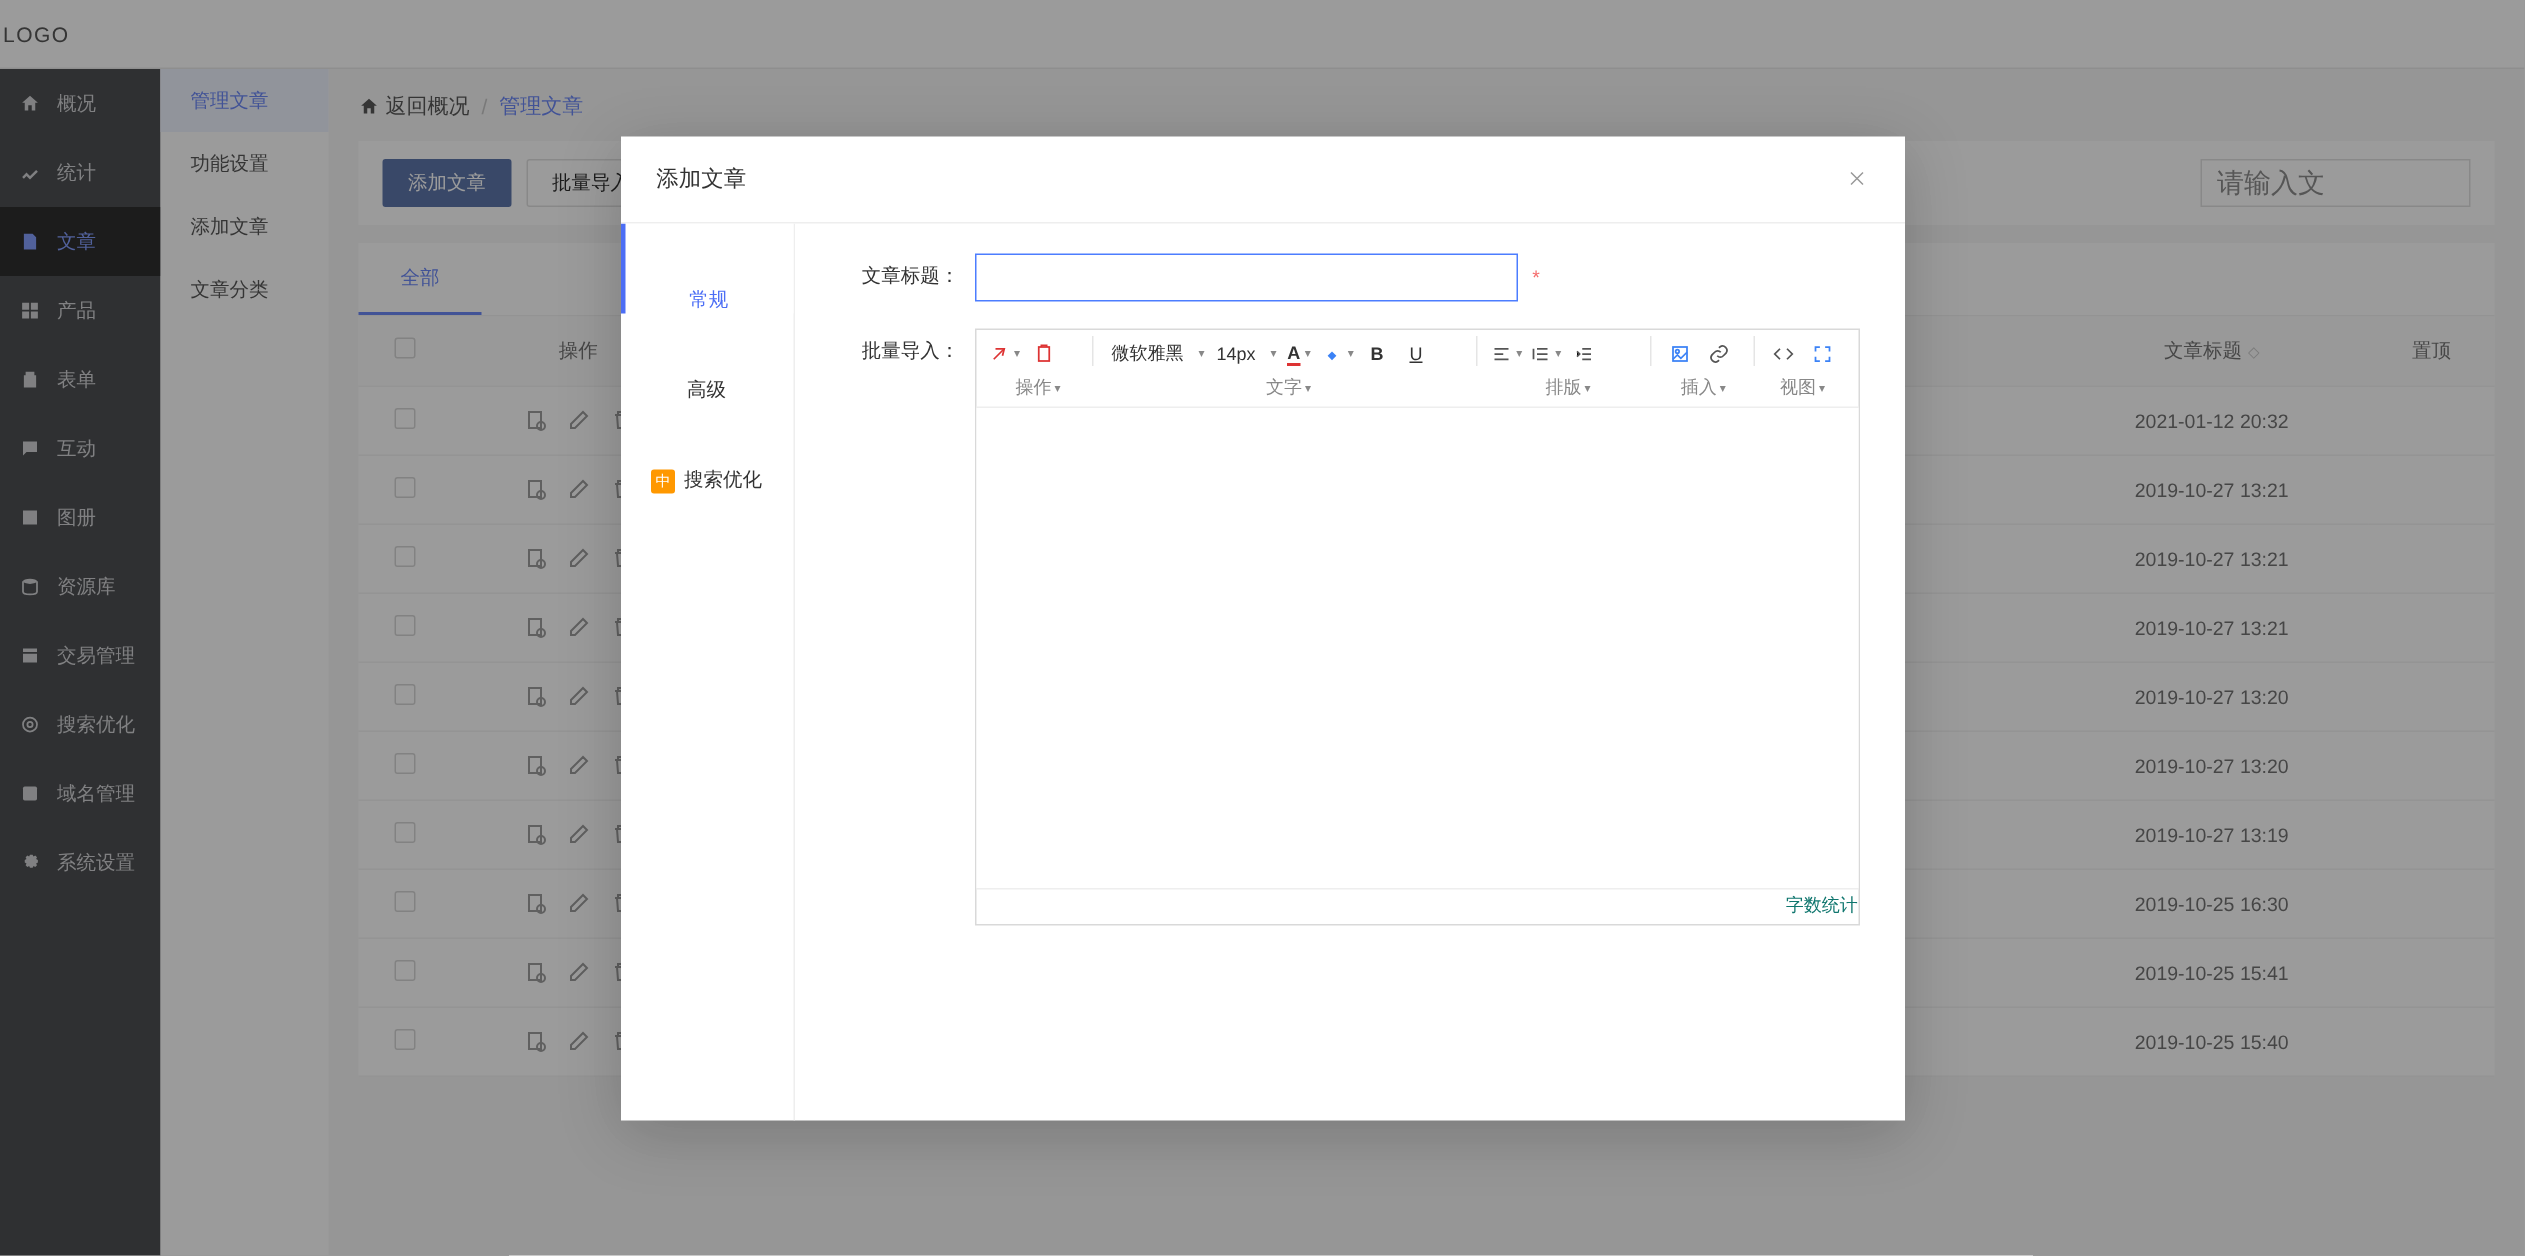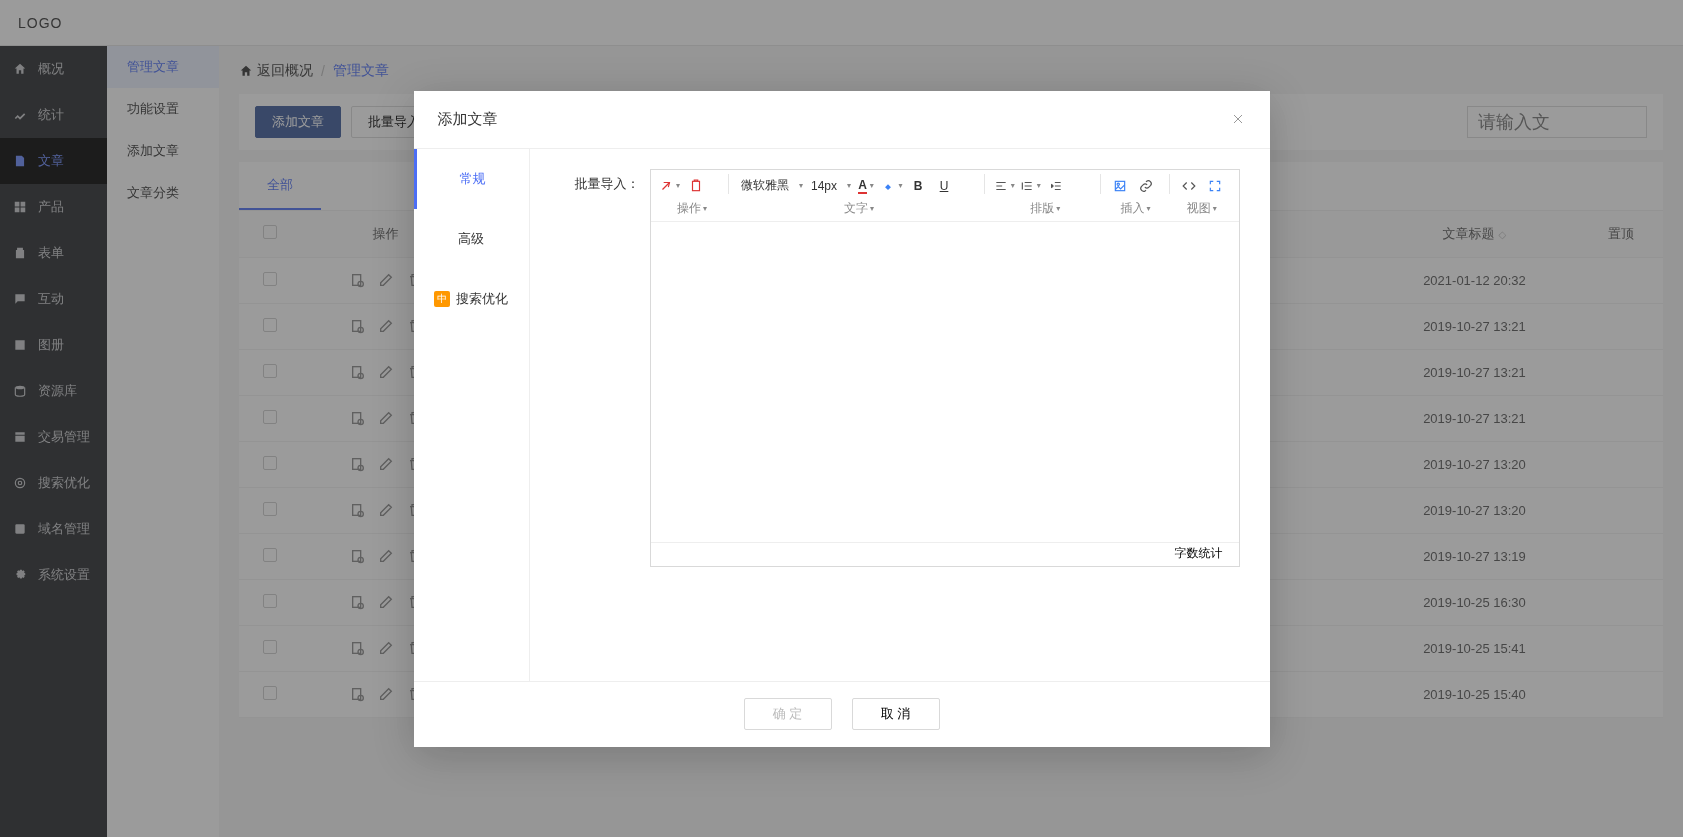--- a/index.html
+++ b/index.html
@@ -1,19 +1,19 @@
 <!DOCTYPE html>
 <html><head>
 <meta charset="utf-8">
 <style>
 * { margin: 0; padding: 0; box-sizing: border-box; }
 body { font-family: "Microsoft YaHei", Arial, sans-serif; font-size: 13px; color: #333; background: #f5f5f5; overflow: hidden; }
 
 
-.topbar { height: 46px; background: #fff; border-bottom: 1px solid #e5e5e5; display: flex; align-items: center; padding: 0 18px; }
+.topbar { height: 46px; background: #fff; border-bottom: 1px solid #e5e5e5; display: flex; align-items: center; padding: 0 2px; }
 .topbar .logo { font-size: 14px; color: #333; letter-spacing: 1px; }
 
 
 .layout { display: flex; height: calc(100vh - 46px); }
 
 
 .sidebar-main { width: 107px; background: #26282c; color: #c8c9cc; }
 .sidebar-main .item { height: 46px; display: flex; align-items: center; padding: 0 12px; gap: 10px; cursor: pointer; }
 .sidebar-main .item.active { background: #000; color: #6b8aff; }
 .sidebar-main .icon { width: 16px; height: 16px; display: inline-flex; align-items: center; justify-content: center; }
@@ -48,21 +48,21 @@
 .col-sort { color: #bbb; font-size: 10px; margin-left: 4px; }
 
 
 .overlay { position: fixed; inset: 0; background: rgba(55,55,55,.5); }
 .modal { position: fixed; left: 50%; top: 50%; transform: translate(-50%, -50%); width: 856px; height: 656px; background: #fff; display: flex; flex-direction: column; box-shadow: 0 8px 40px rgba(0,0,0,.2); }
 .modal-header { height: 58px; display: flex; align-items: center; justify-content: space-between; padding: 0 24px; border-bottom: 1px solid #eee; }
 .modal-title { font-size: 15px; }
 .modal-close { cursor: pointer; color: #999; font-size: 16px; }
 .modal-body { flex: 1; display: flex; overflow: hidden; }
 .modal-tabs { width: 128px; border-right: 1px solid #eee; }
-.modal-tabs .mtab { height: 60px; display: flex; align-items: center; justify-content: center; cursor: pointer; gap: 6px; }
+.modal-tabs .mtab { height: 60px; display: flex; align-items: flex-end; justify-content: center; cursor: pointer; gap: 6px; }
 .modal-tabs .mtab.active { color: #4c6ef5; border-left: 3px solid #4c6ef5; background: #fff; }
 .badge-cn { background: #ff9800; color: #fff; width: 16px; height: 16px; font-size: 10px; display: inline-flex; align-items: center; justify-content: center; border-radius: 2px; }
 
 .modal-form { flex: 1; padding: 20px 30px; }
 .form-row { display: flex; align-items: flex-start; margin-bottom: 18px; }
 .form-label { width: 80px; text-align: right; padding-top: 6px; }
 .form-field { flex: 1; display: flex; align-items: center; gap: 10px; padding-left: 10px; }
 .req { color: #f56c6c; }
 .title-input { width: 362px; height: 32px; border: 1px solid #4c7dff; padding: 0 8px; outline: none; }
 
@@ -71,21 +71,21 @@
 .et-row1 { display: flex; align-items: flex-start; gap: 2px; }
 .et-btn { min-width: 26px; height: 24px; display: inline-flex; align-items: center; justify-content: center; cursor: pointer; font-size: 12px; border-radius: 2px; position: relative; }
 .et-btn.drop::after { content: "▾"; font-size: 8px; margin-left: 3px; color: #888; }
 .et-sep { width: 1px; height: 20px; background: #e5e5e5; margin: 0 4px; }
 .et-select { height: 24px; padding: 0 16px 0 6px; font-size: 12px; display: inline-flex; align-items: center; position: relative; cursor: pointer; }
 .et-select::after { content: "▾"; position: absolute; right: 2px; font-size: 8px; color: #888; }
 .et-row2 { display: flex; font-size: 12px; color: #888; padding: 2px 2px 0; }
 .et-group-label { text-align: center; cursor: pointer; display: flex; align-items: center; justify-content: center; }
 .et-group-label::after { content: " ▾"; font-size: 8px; margin-left: 2px; }
 .editor-content { height: 320px; background: #fff; position: relative; }
-.editor-footer { height: 24px; border-top: 1px solid #eee; text-align: right; padding: 2px 16px; font-size: 12px; color: #000000; }
+.editor-footer { height: 24px; border-top: 1px solid #eee; text-align: right; padding: 2px 0; font-size: 12px; color: #0f766e; }
 
 .modal-footer { height: 66px; border-top: 1px solid #eee; display: flex; align-items: center; justify-content: center; gap: 20px; }
 .modal-footer .btn { width: 88px; }
 .btn.disabled { color: #bbb; cursor: not-allowed; }
 
 svg { display: block; }
 </style>
 </head>
 <body>
 
@@ -555,20 +555,27 @@
       <div class="mtab">
           <span>高级</span>
         </div>
       <div class="mtab">
         <span class="badge-cn">中</span>
         <span>搜索优化</span>
       </div>
     </div>
     <div class="modal-form">
       <div class="form-row">
+        <div class="form-label">文章标题：</div>
+        <div class="form-field">
+          <input class="title-input" value="" style="">
+          <span class="req">*</span>
+        </div>
+      </div>
+      <div class="form-row">
         <div class="form-label">批量导入：</div>
         <div class="form-field">
           <div class="editor">
             <div class="editor-toolbar">
               <div class="et-row1">
                 <div style="width:70px;display:flex">
                   <span class="et-btn drop">
                       <svg width="14" height="14" viewBox="0 0 24 24" fill="none" stroke="#d33" stroke-width="2">
                         <path d="M6 18L18 6"></path>
                         <path d="M8 6h10l-2 8"></path>
@@ -661,17 +668,13 @@
             </div>
             <div class="editor-content"></div>
             <div class="editor-footer">
               <span>字数统计</span>
             </div>
           </div>
         </div>
       </div>
     </div>
   </div>
-  <div class="modal-footer">
-    <button class="btn disabled">确 定</button>
-    <button class="btn">取 消</button>
-  </div>
 </div>
 
 </body></html>

